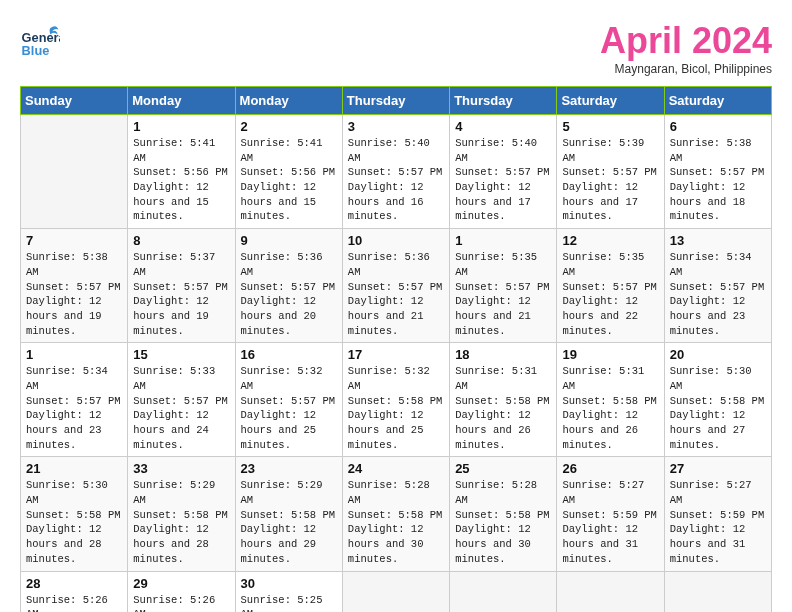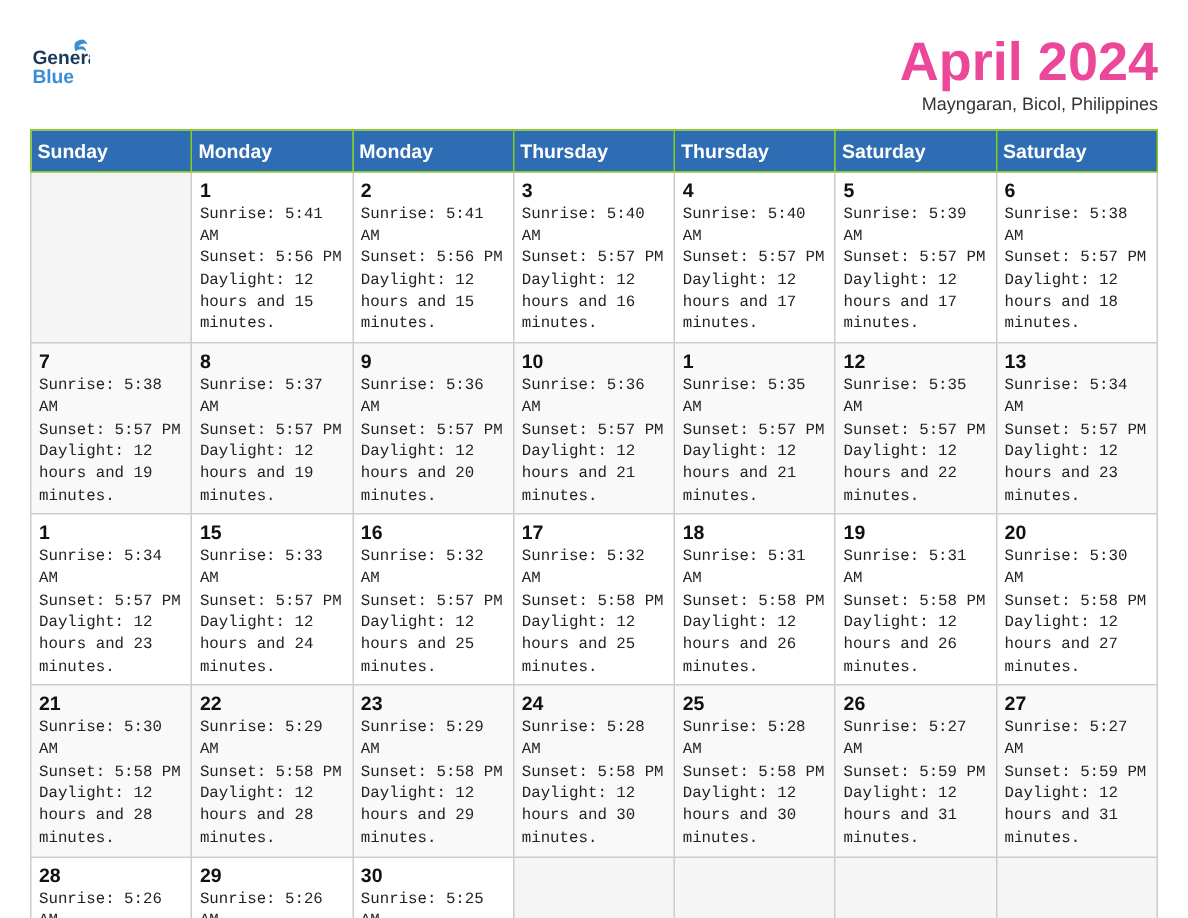--- a/index.html
+++ b/index.html
@@ -195,21 +195,21 @@
           <div class="day-num">20</div>
           <div class="cell-info">Sunrise: 5:30 AM<br>Sunset: 5:58 PM<br>Daylight: 12 hours and 27 minutes.</div>
         </td>
       </tr>
       <tr>
         <td>
           <div class="day-num">21</div>
           <div class="cell-info">Sunrise: 5:30 AM<br>Sunset: 5:58 PM<br>Daylight: 12 hours and 28 minutes.</div>
         </td>
         <td>
-          <div class="day-num">22</div>
+          <div class="day-num">33</div>
           <div class="cell-info">Sunrise: 5:29 AM<br>Sunset: 5:58 PM<br>Daylight: 12 hours and 28 minutes.</div>
         </td>
         <td>
           <div class="day-num">23</div>
           <div class="cell-info">Sunrise: 5:29 AM<br>Sunset: 5:58 PM<br>Daylight: 12 hours and 29 minutes.</div>
         </td>
         <td>
           <div class="day-num">24</div>
           <div class="cell-info">Sunrise: 5:28 AM<br>Sunset: 5:58 PM<br>Daylight: 12 hours and 30 minutes.</div>
         </td>

